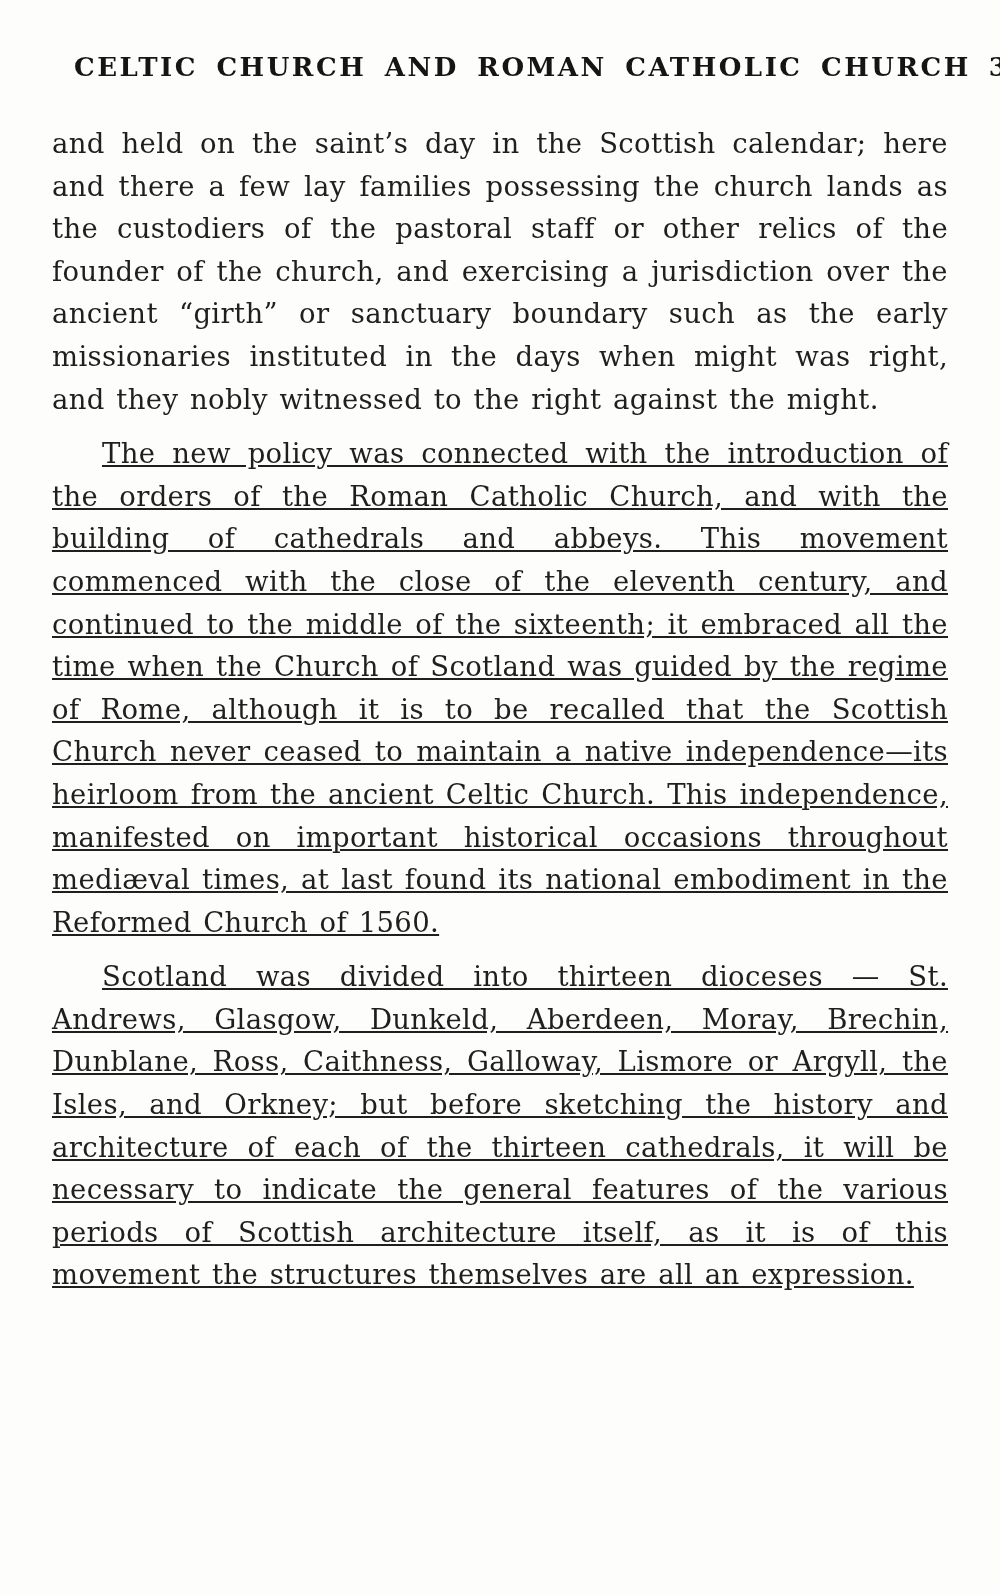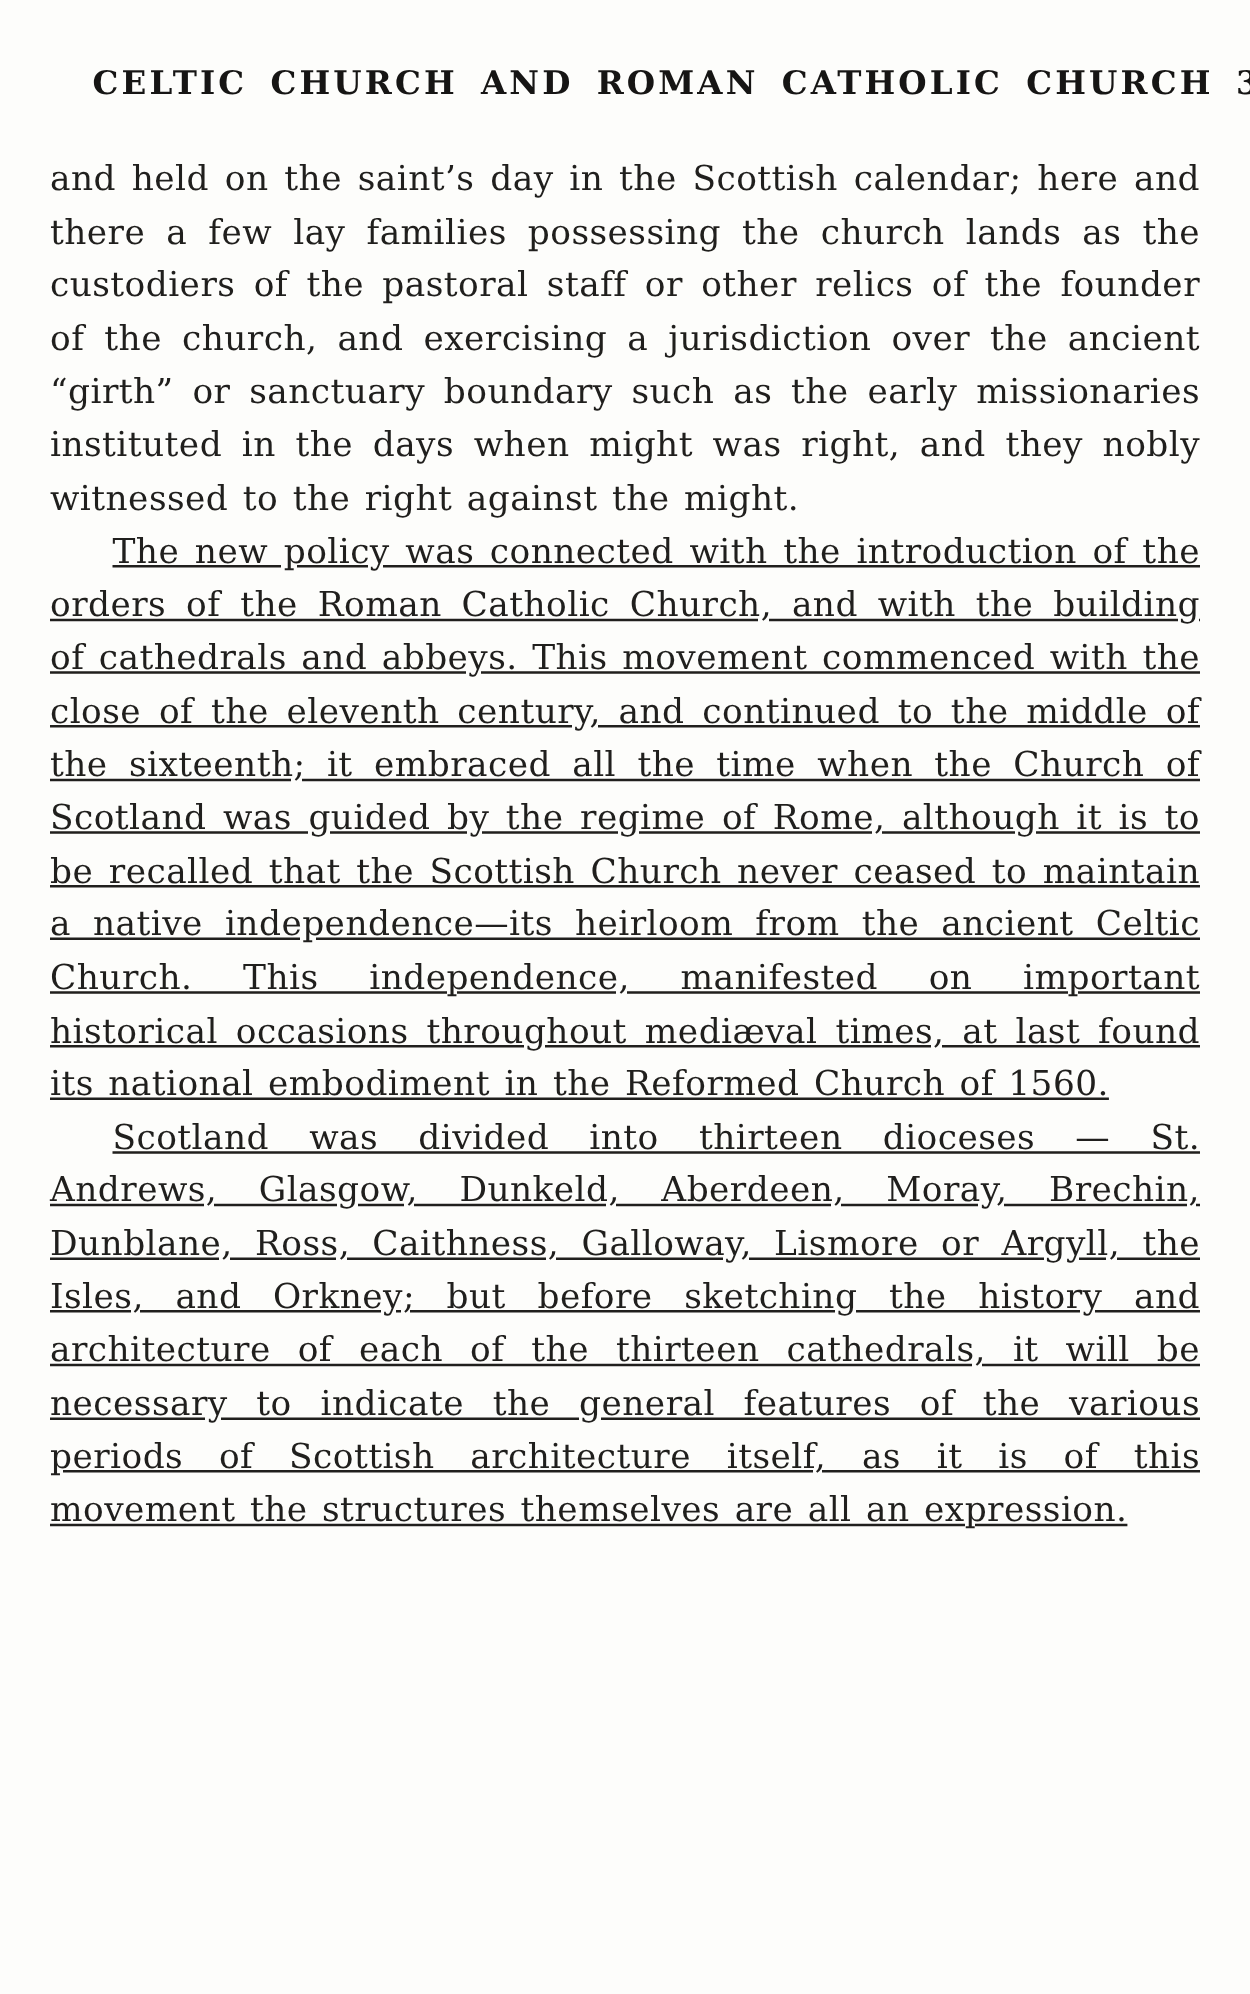--- a/index.html
+++ b/index.html
@@ -28,21 +28,21 @@
     word-spacing: 7px;
     color: #161514;
     margin: 0 2px 40px 34px;
     white-space: nowrap;
   }
   .running-head .page-num {
     margin-left: 18px;
     letter-spacing: 0;
   }
   .body-text p {
-    margin: 0;
+    margin: 12px;
     font-size: 27.5px;
     line-height: 42.6px;
     text-align: justify;
     letter-spacing: 0.35px;
     word-spacing: 2.5px;
     color: #201f1d;
   }
   .body-text p.indent {
     text-indent: 50px;
     text-decoration: underline;

